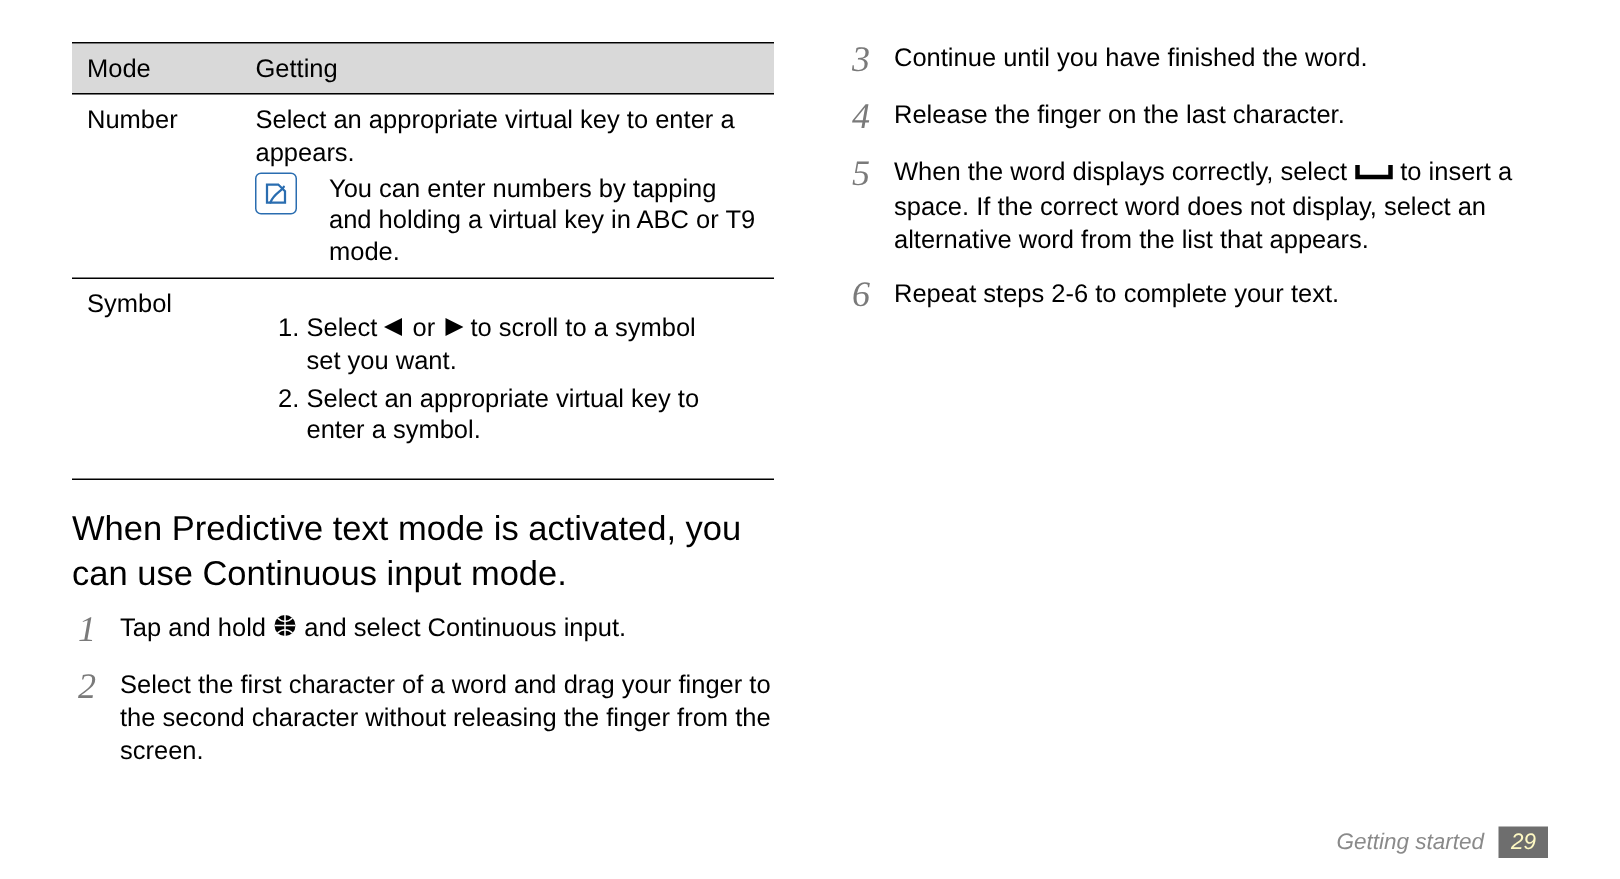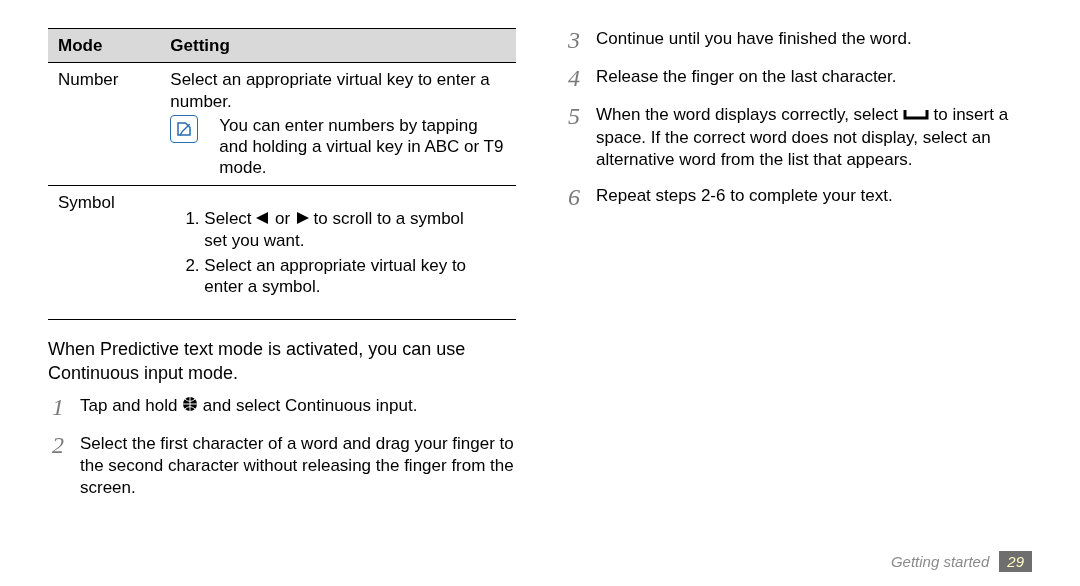--- a/index.html
+++ b/index.html
@@ -1,28 +1,28 @@
 <!DOCTYPE html>
 <html><head>
 <meta charset="utf-8">
 <style>
   html,body{margin:0;padding:0;background:#fff;font-family:"Helvetica Neue",Arial,sans-serif;color:#000;-webkit-font-smoothing:antialiased;}
   .page{width:1080px;height:586px;position:relative;box-sizing:border-box;padding:28px 48px 0 48px;}
   .cols{display:flex;gap:48px;}
   .col{flex:1;min-width:0;}
   table{border-collapse:collapse;width:100%;font-size:17px;line-height:1.25;}
   th,td{text-align:left;vertical-align:top;padding:6px 10px;}
-  thead th{background:#d9d9d9;font-weight:700;border-top:1px solid #000;border-bottom:1px solid #000;}
+  thead th{background:#d9d9d9;font-weight:400;border-top:1px solid #000;border-bottom:1px solid #000;}
   tbody td{border-bottom:1px solid #000;}
   .note{display:flex;gap:21px;margin-top:3px;align-items:flex-start;justify-content:center;}
   .note-icon{flex:none;width:26px;height:26px;border:1.5px solid #2a6db0;border-radius:4px;display:flex;align-items:center;justify-content:center;}
   .note-icon svg{display:block;}
   ol.sym{margin:16px;padding-left:18px;}
   ol.sym li{margin-bottom:4px;}
-  .para{font-size:18px;line-height:1.3;margin:18px 0 10px;}
+  .para{font-size:23px;line-height:1.3;margin:18px 0 10px;}
   .steps{list-style:none;padding:0;margin:0;font-size:17px;line-height:1.3;}
   .steps li{display:flex;gap:12px;margin-bottom:14px;}
   .stepnum{font-family:"Times New Roman",serif;font-style:italic;font-size:24px;color:#7a7a7a;line-height:1;flex:none;width:20px;text-align:center;}
   .steptext{flex:1;}
   .steptext strong{font-weight:400;}
   .inline-icon{display:inline-block;vertical-align:middle;}
   .footer{position:absolute;right:48px;bottom:14px;display:flex;align-items:center;gap:10px;margin-left:24px;}
   .footer-label{font-style:italic;color:#8a8a8a;font-size:15px;}
   .footer-page{background:#6e6e6e;color:#fef9c3;font-size:15px;padding:2px 8px;font-style:italic;}
 </style>
@@ -37,21 +37,21 @@
         <thead>
           <tr>
             <th style="width:24%"><span>Mode</span></th>
             <th><span>Getting</span></th>
           </tr>
         </thead>
         <tbody>
           <tr>
             <td><span>Number</span></td>
             <td>
-              <div>Select an appropriate virtual key to enter a number.</div>
+              <div>Select an appropriate virtual key to enter a appears.</div>
               <div class="note">
                 <span class="note-icon">
                   <svg width="18" height="18" viewBox="0 0 24 24" fill="none" stroke="#2a6db0" stroke-width="2">
                     <path d="M4 4 L14 4 L20 10 L20 20 L4 20 Z" fill="none"></path>
                     <path d="M7 20 C10 12 17 10 19 6" stroke-linecap="round"></path>
                   </svg>
                 </span>
                 <span>You can enter numbers by tapping and holding a virtual key in ABC or T9 mode.</span>
               </div>
             </td>

